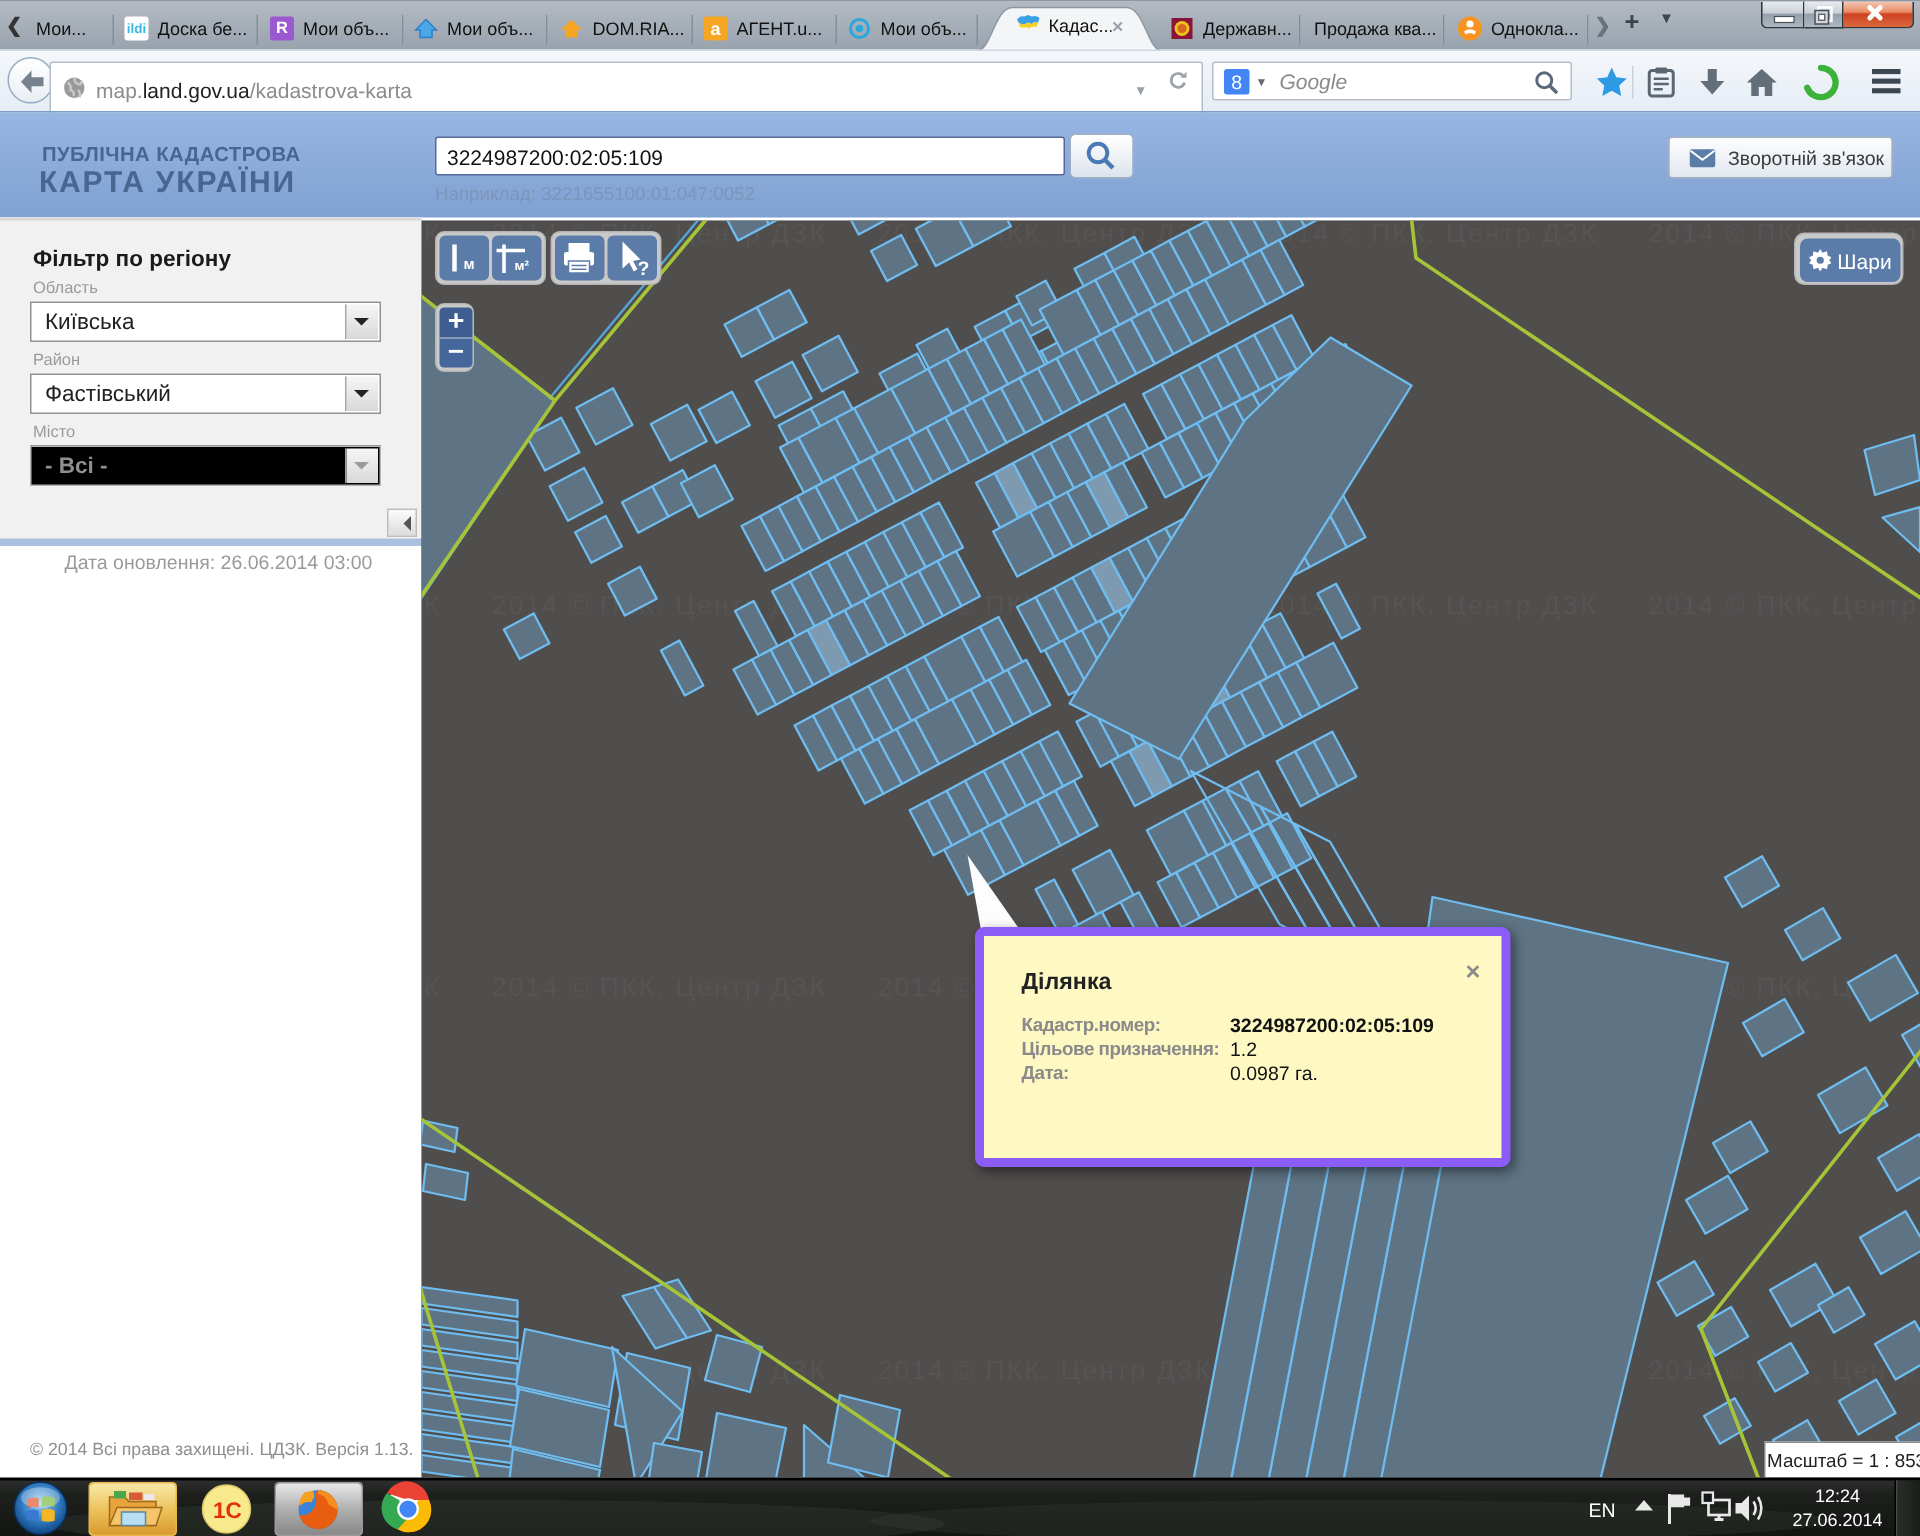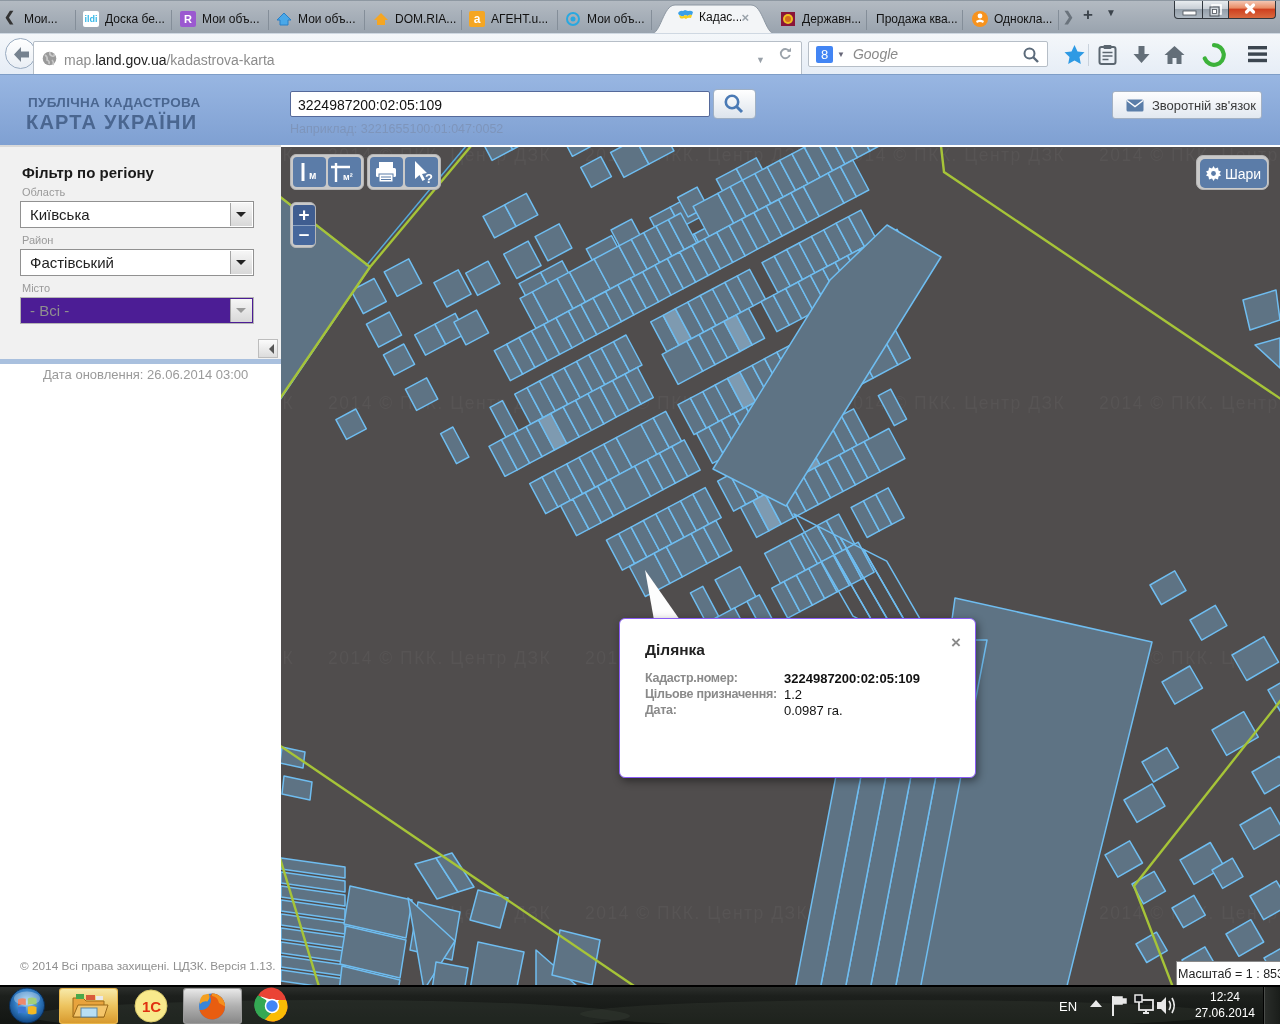--- a/index.html
+++ b/index.html
@@ -60,21 +60,21 @@
 
 #sidebar { position:absolute; left:0; top:145px; width:281px; height:840px; background:#fff; }
 #sidetop { position:absolute; left:0; top:0; width:281px; height:214px; background:#f1f1f1; border-top:2px solid #d9d9d9;}
 #ftitle { position:absolute; left:22px; top:19px; font-size:15px; font-weight:bold; color:#1a1a1a; }
 .flabel { position:absolute; left:22px; font-size:11px; color:#9a9a9a; }
 .fselect { position:absolute; left:20px; width:234px; height:27px; background:#fff; border:1px solid #919191;
   font-size:15px; color:#222; line-height:25px; padding-left:9px; }
 .fselect .arr { position:absolute; right:1px; top:1px; bottom:1px; width:22px;
   background:linear-gradient(#f6f6f6,#d8d8d8); border-left:1px solid #a5a5a5; }
 .fselect .arr:after { content:""; position:absolute; left:5px; top:9px; border:5px solid transparent; border-top-color:#222; }
-.fselect.dis { background:#4c1d95; color:#8f8f8f; border-color:#b5b5b5; }
+.fselect.dis { background:#000000; color:#8f8f8f; border-color:#b5b5b5;font-weight:bold; }
 .fselect.dis .arr:after { border-top-color:#9a9a9a; }
 #collapsebtn { position:absolute; left:258px; top:194px; width:20px; height:19px;
   background:linear-gradient(#fbfbfb,#dcdcdc); border:1px solid #bdbdbd; }
 #collapsebtn:after { content:""; position:absolute; left:5px; top:4px; border:5px solid transparent; border-right-color:#555; }
 #sidebluebar { position:absolute; left:0; top:214px; width:282px; height:5px; background:#a9c0de; }
 #dataupd { position:absolute; left:43px; top:222px; font-size:13px; color:#9a9a9a; }
 #copyr { position:absolute; left:20px; top:814px; font-size:11.8px; color:#8f8f8f; white-space:nowrap; }
 
 
 #map { position:absolute; left:281px; top:147px; width:999px; height:838px; background:#504d4d; overflow:hidden; }
@@ -87,22 +87,22 @@
   text-align:center; line-height:19px; border-radius:3px 3px 0 0; }
 .zbtn.minus { border-radius:0 0 3px 3px; background:#46679c; border-top:1px solid #8aa0c0; line-height:16px;}
 #layersbtn { position:absolute; left:915px; top:8px; width:73px; height:35px; background:#c9c9c9; border-radius:7px;
   padding:3px; border:1px solid #b5b5b5; }
 #layersbtn .in { width:67px; height:29px; background:#5b7ca8; border-radius:5px; color:#fff; font-size:14px;
   display:flex; align-items:center; justify-content:center; gap:4px;}
 #scalebox { position:absolute; left:883px; top:814px; width:117px; white-space:nowrap; overflow:hidden; height:26px; background:#fff; border:1px solid #8a8a8a;
   font-size:12.5px; color:#222; text-align:center; line-height:24px;margin-left:12px; }
 
 
-#popup { position:absolute; left:338px; top:471px; width:357px; height:160px; background:#ffffff;
-  border:1px solid #8b5cf6; border-radius:6px; box-shadow:2px 3px 8px rgba(0,0,0,0.45); }
+#popup { position:absolute; left:369px; top:471px; width:357px; height:160px; background:#fef9c3;
+  border:6px solid #8b5cf6; border-radius:6px; box-shadow:2px 3px 8px rgba(0,0,0,0.45); }
 #popup h3 { position:absolute; left:25px; top:22px; font-size:15.5px; color:#222; }
 #popup .prow { position:absolute; left:25px; font-size:12.5px; letter-spacing:-0.3px; color:#8a8a8a; font-weight:bold; }
 #popup .pval { position:absolute; left:164px; font-size:13px; color:#111; }
 #popup .x { position:absolute; right:14px; top:14px; font-size:17px; color:#8a8a8a; font-weight:bold; }
 
 
 #taskbar { position:absolute; left:0; top:985px; width:1280px; height:39px;
   background:linear-gradient(#2a2d2a,#191c19 20%, #141714 60%, #101310); border-top:1px solid #000; }
 #clock { position:absolute; right:25px; top:3px; text-align:center; color:#fff; font-size:12px; line-height:16px;}
 </style>

